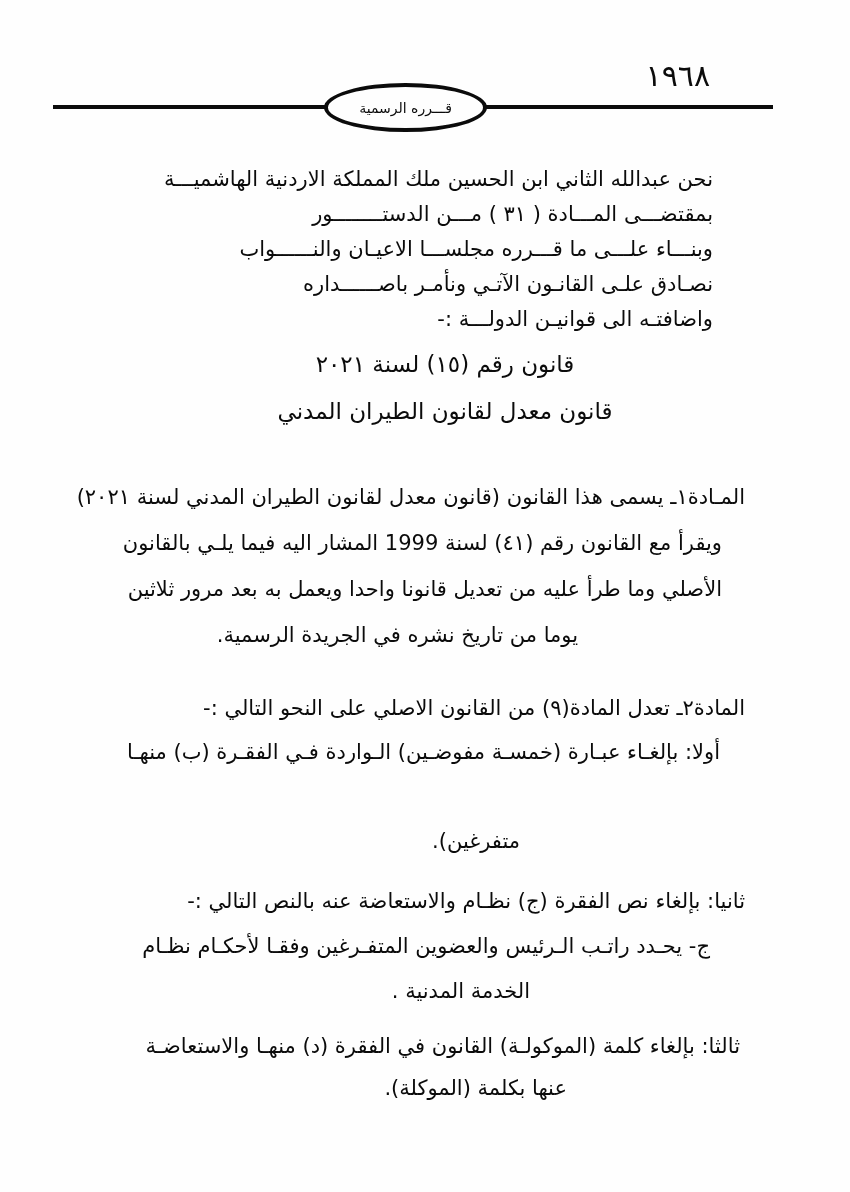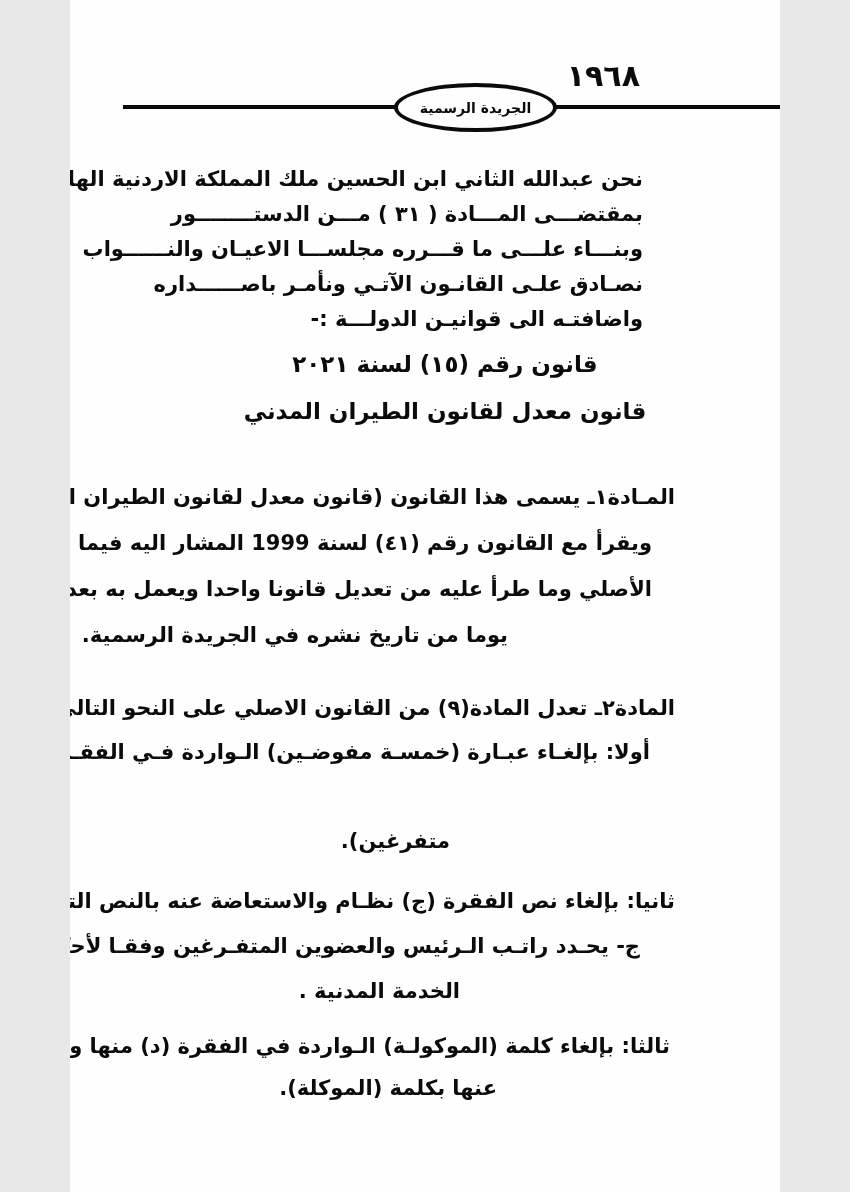--- a/index.html
+++ b/index.html
@@ -1,22 +1,22 @@
 <!DOCTYPE html>
 <html lang="ar" dir="rtl"><head>
 <meta charset="utf-8">
 <style>
   html,body{margin:0;padding:0;background:#e8e8e8;}
   .page{
     position:relative;
-    width:710px;height:1192px;
+    width:850px;height:1192px;
     margin:0 auto;
     background:#fefefe;
     font-family:"DejaVu Sans",sans-serif;
-    font-weight:bold;
+    font-weight:normal;
     color:#0b0b0b;
     overflow:hidden;
     direction:rtl;
   }
   .ln{
     position:absolute;
     direction:rtl;
     white-space:nowrap;
     font-size:21px;
     line-height:30px;
@@ -57,21 +57,21 @@
   .t2{letter-spacing:0.5px;}
 </style>
 </head>
 <body>
 
 <div class="page">
 
   <div class="page-number">١٩٦٨</div>
   <div class="rule"></div>
   <div class="badge">
-    <span>الجريدة الرسمية</span>
+    <span>قـــرره الرسمية</span>
   </div>
 
   <div class="ln" style="top:152px;right:137px;">نحن عبدالله الثاني ابن الحسين ملك المملكة الاردنية الهاشميـــة</div>
   <div class="ln" style="top:187px;right:137px;">بمقتضـــى المـــادة ( ٣١ )  مـــن الدستــــــــور</div>
   <div class="ln" style="top:222px;right:137px;">وبنـــاء علـــى ما قـــرره مجلســـا الاعيـان  والنــــــواب</div>
   <div class="ln" style="top:257px;right:137px;">نصـادق علـى القانـون الآتـي ونأمـر باصــــــداره</div>
   <div class="ln" style="top:292px;right:137px;">واضافتـه الى قوانيـن الدولـــة :-</div>
 
   <div class="titleblock" style="top:351px;">قانون رقم (١٥) لسنة ٢٠٢١</div>
   <div class="titleblock t2" style="top:398px;text-align:center;">قانون معدل لقانون الطيران المدني</div>
@@ -83,16 +83,16 @@
 
   <div class="ln" style="top:681px;right:105px;">المادة٢ـ تعدل المادة(٩) من القانون الاصلي على النحو التالي :-</div>
 
   <div class="ln" style="top:725px;right:130px;">أولا: بإلغـاء عبـارة (خمسـة مفوضـين) الـواردة فـي الفقـرة (ب) منهـا</div>
   <div class="ln" style="top:814px;right:330px;">متفرغين).</div>
 
   <div class="ln" style="top:874px;right:105px;">ثانيا: بإلغاء نص الفقرة (ج) نظـام والاستعاضة عنه بالنص التالي :-</div>
   <div class="ln" style="top:919px;right:140px;">ج- يحـدد راتـب الـرئيس والعضوين المتفـرغين وفقـا لأحكـام نظـام</div>
   <div class="ln" style="top:964px;right:320px;">الخدمة المدنية .</div>
 
-  <div class="ln" style="top:1019px;right:110px;">ثالثا: بإلغاء كلمة (الموكولـة) الـواردة في الفقرة (د) منها والاستعاضـة</div>
+  <div class="ln" style="top:1019px;right:110px;">ثالثا: بإلغاء كلمة (الموكولـة) القانون في الفقرة (د) منهـا والاستعاضـة</div>
   <div class="ln" style="top:1061px;right:283px;">عنها بكلمة (الموكلة).</div>
 
 </div>
 
 </body></html>

